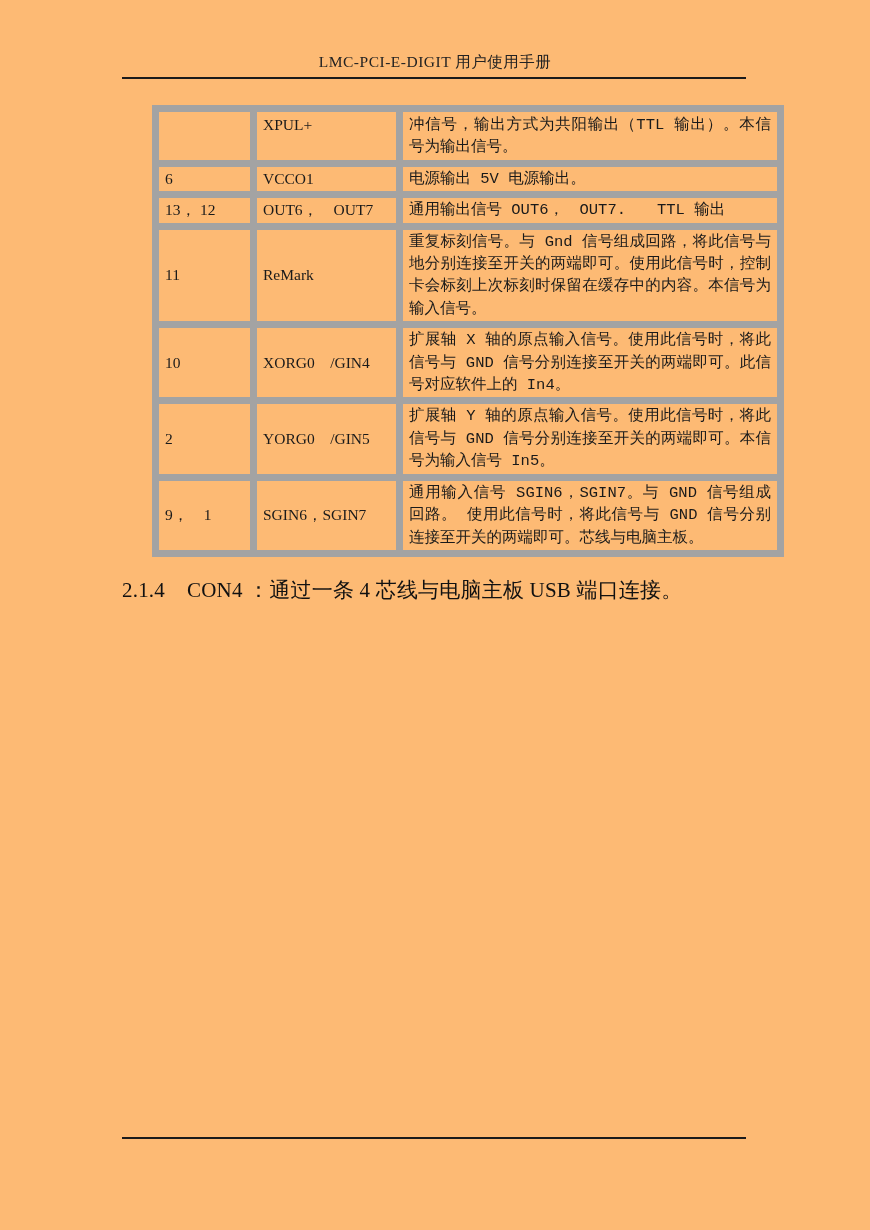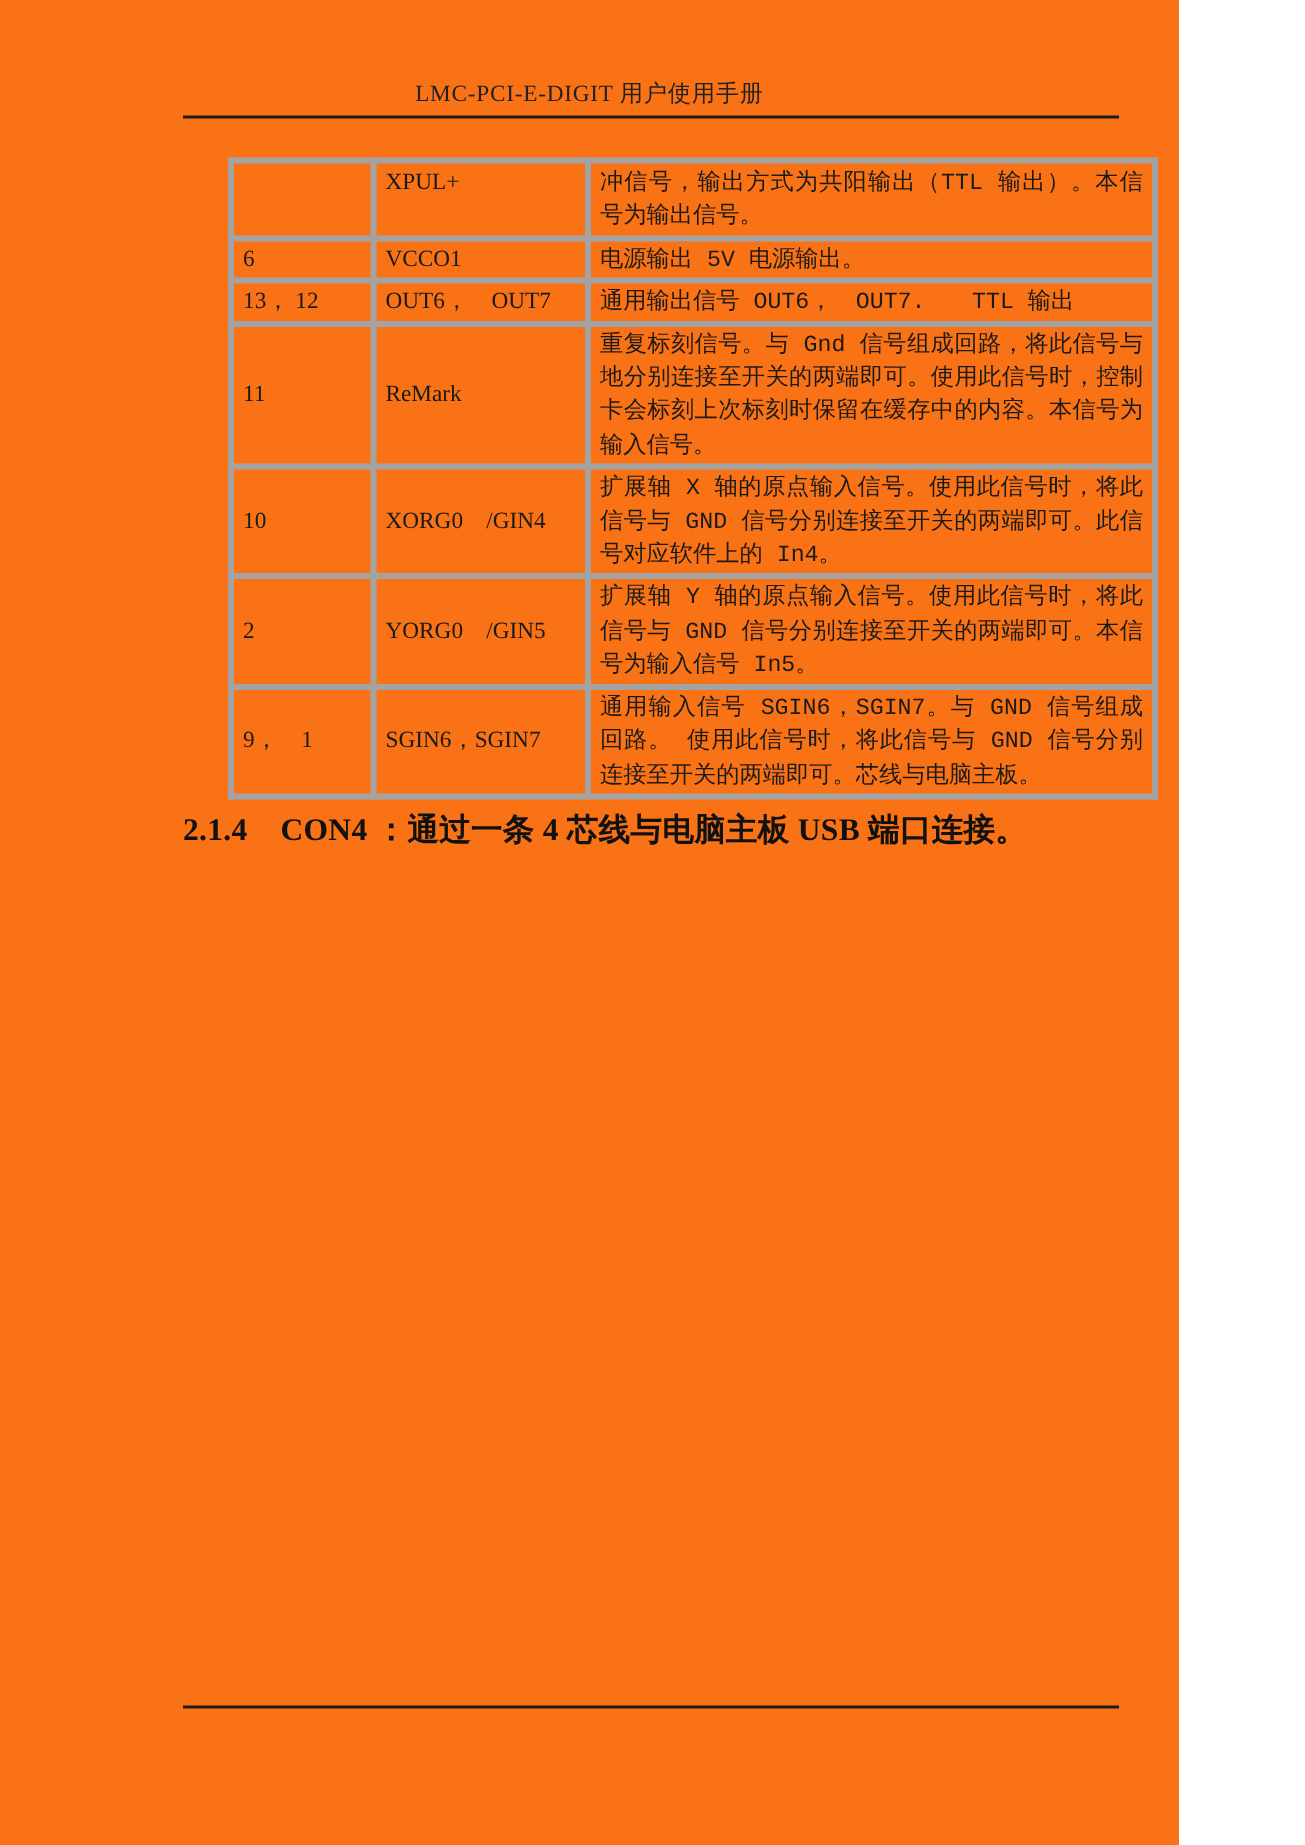--- a/index.html
+++ b/index.html
@@ -1,20 +1,20 @@
 <!DOCTYPE html>
 <html><head>
 <meta charset="utf-8">
 <style>
   html, body { margin: 0; padding: 0; background: #ffffff; }
   .page {
     position: relative;
-    width: 786px;
+    width: 870px;
     height: 1230px;
-    background: #f97316;
+    background: #fdba74;
     font-family: "Liberation Serif", "DejaVu Serif", serif;
     color: #1a1a1a;
     overflow: hidden;
   }
   .header-title {
     position: absolute;
     top: 52px;
     left: 0;
     width: 100%;
     text-align: center;
@@ -33,36 +33,36 @@
   table.pin-table {
     position: absolute;
     top: 105px;
     left: 152px;
     width: 568px;
     border-collapse: collapse;
     table-layout: fixed;
     font-size: 15.5px;
   }
   table.pin-table td {
-    border: 4px solid #a3a3a3;
+    border: 7px solid #a3a3a3;
     padding: 1px 6px;
     vertical-align: middle;
     line-height: 22.4px;
     overflow: hidden;
   }
   td.col-pin    { width: 79px;  }
   td.col-signal { width: 127px; }
   td.col-desc   { width: 362px; text-align: justify; padding-left: 5px; padding-right: 5px; font-family: Liberation Mono, monospace; }
   tr.row-top td { vertical-align: top; padding-top: 2px; }
   .section-heading {
     position: absolute;
-    top: 539px;
+    top: 576px;
     left: 122px;
     width: 640px;
-    font-weight: bold;
+    font-weight: normal;
     font-size: 21px;
     letter-spacing: 0.2px;
     color: #111;
     white-space: nowrap;
   }
   .section-number { margin-right: 22px; }
   .footer-rule {
     position: absolute;
     top: 1137px;
     left: 122px;

